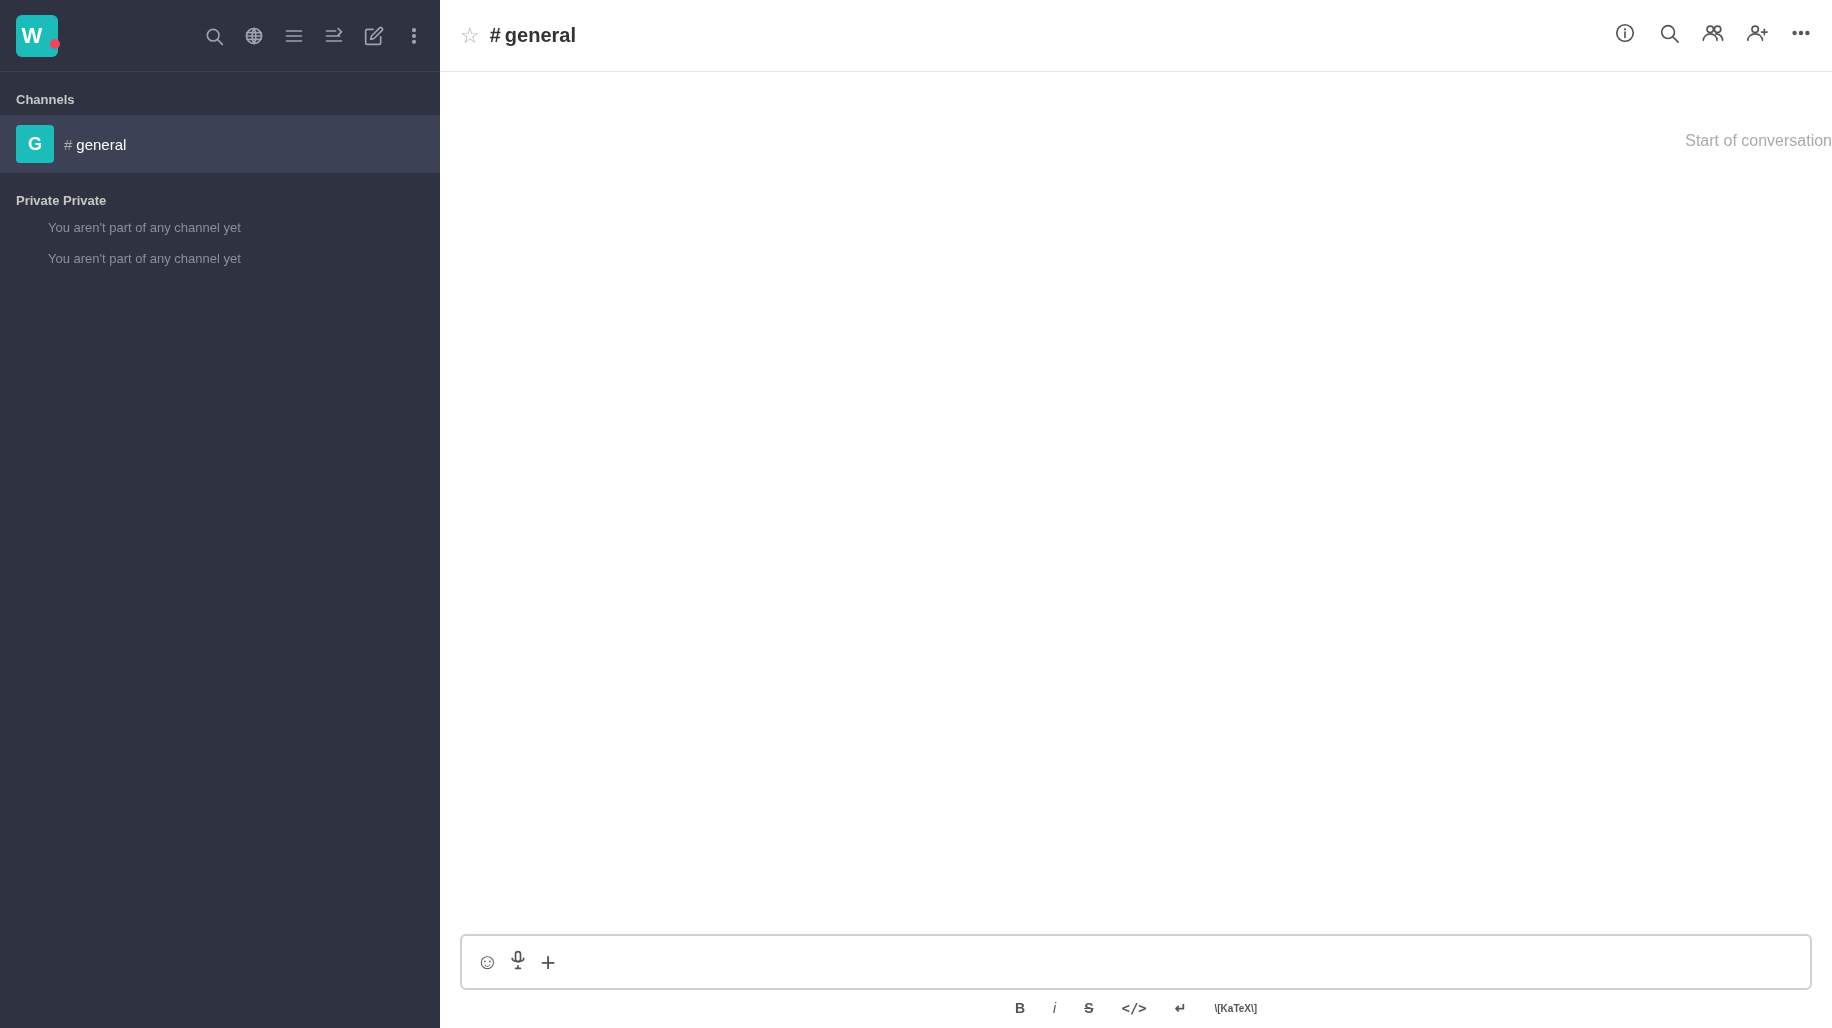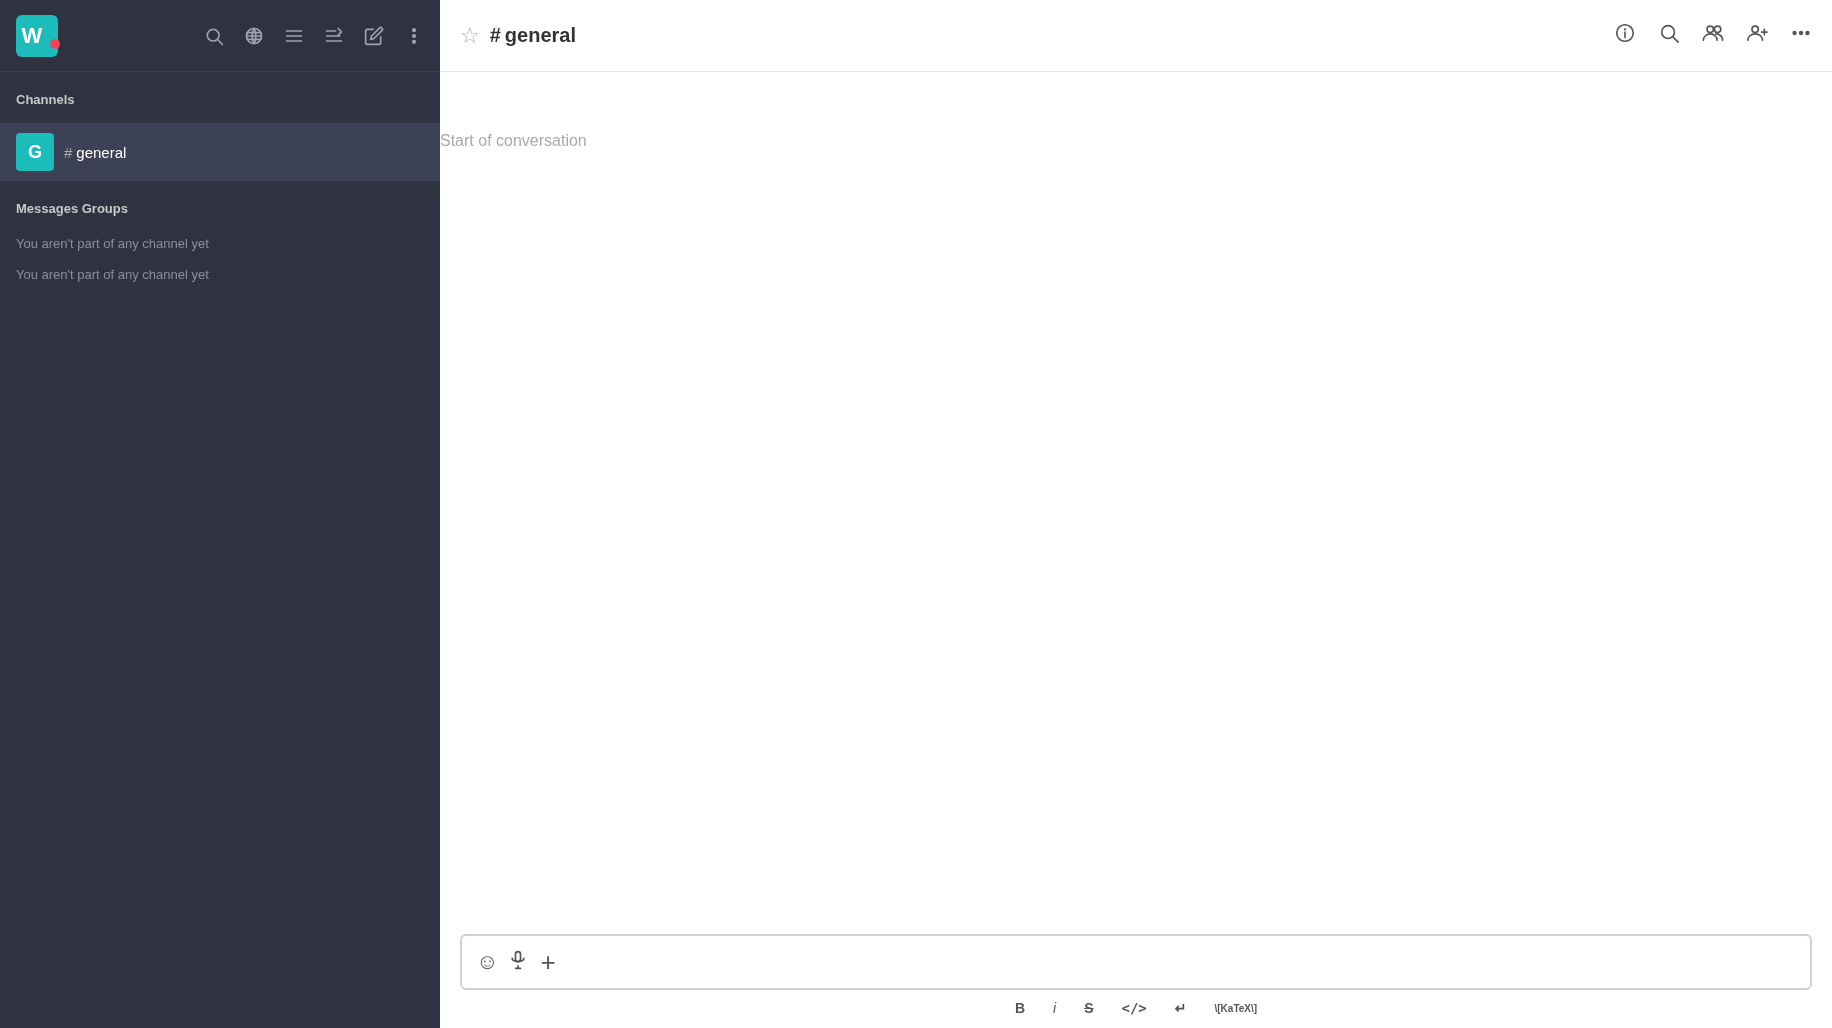--- a/index.html
+++ b/index.html
@@ -62,21 +62,21 @@
       font-size: 20px;
       display: flex;
       align-items: center;
       justify-content: center;
     }
 
     .sidebar-section-title {
       font-size: 13px;
       font-weight: 700;
       color: #c8c8c8;
-      padding: 20px 16px 16px;
+      padding: 20px 16px 8px;
       text-transform: none;
     }
 
     .channel-item {
       display: flex;
       align-items: center;
       padding: 10px 16px;
       cursor: pointer;
       background: #3d4155;
       gap: 10px;
@@ -106,20 +106,21 @@
 
     .channel-hash {
       color: #aaaaaa;
       font-size: 15px;
     }
 
     .empty-text {
       font-size: 13px;
       color: #8a8f9e;
       padding: 4px 16px 12px;
+      margin-left: 32px;
     }
 
     .sidebar-footer {
       margin-top: auto;
       padding: 16px;
       display: flex;
       align-items: center;
       gap: 10px;
     }
 
@@ -183,21 +184,21 @@
     .header-action-icon {
       font-size: 20px;
       color: #555;
       cursor: pointer;
     }
 
     .chat-area {
       flex: 1;
       display: flex;
       align-items: flex-start;
-      justify-content: flex-start;
+      justify-content: flex-end;
       padding-top: 60px;
       overflow-y: auto;
     }
 
     .start-of-conversation {
       font-size: 16px;
       color: #aaaaaa;
     }
 
     .message-input-area {
@@ -354,21 +355,21 @@
     <div class="channel-item">
       <div class="channel-avatar">G</div>
       <div class="channel-name">
         <span class="channel-hash">#</span>
         <span>general</span>
       </div>
     </div>
   </div>
 
   <div>
-    <div class="sidebar-section-title">Messages Groups</div>
+    <div class="sidebar-section-title">Private Private</div>
     <div class="empty-text">You aren't part of any channel yet</div>
   </div>
 
   <div>
     <div class="empty-text">You aren't part of any channel yet</div>
   </div>
 
 </div>
 
 <div class="main-content">

